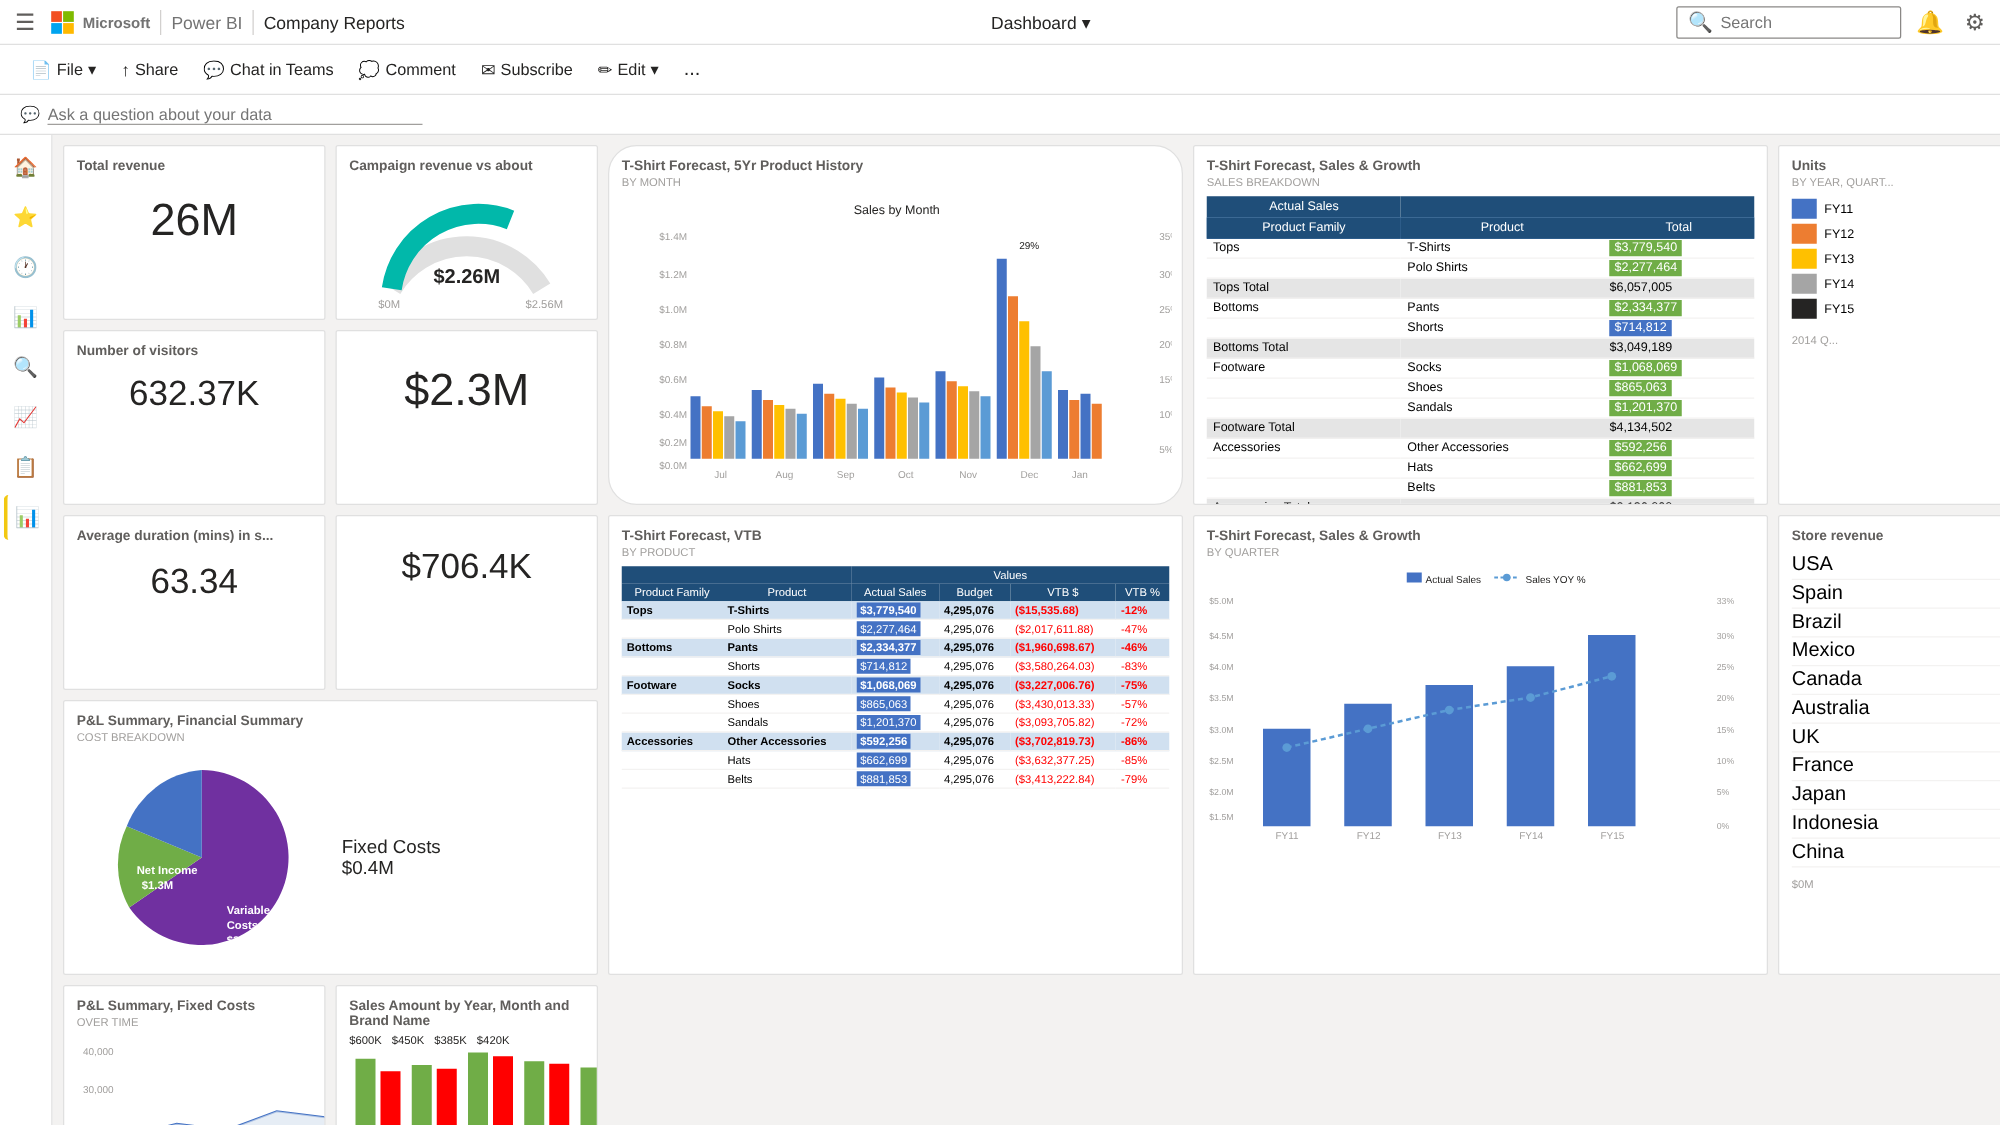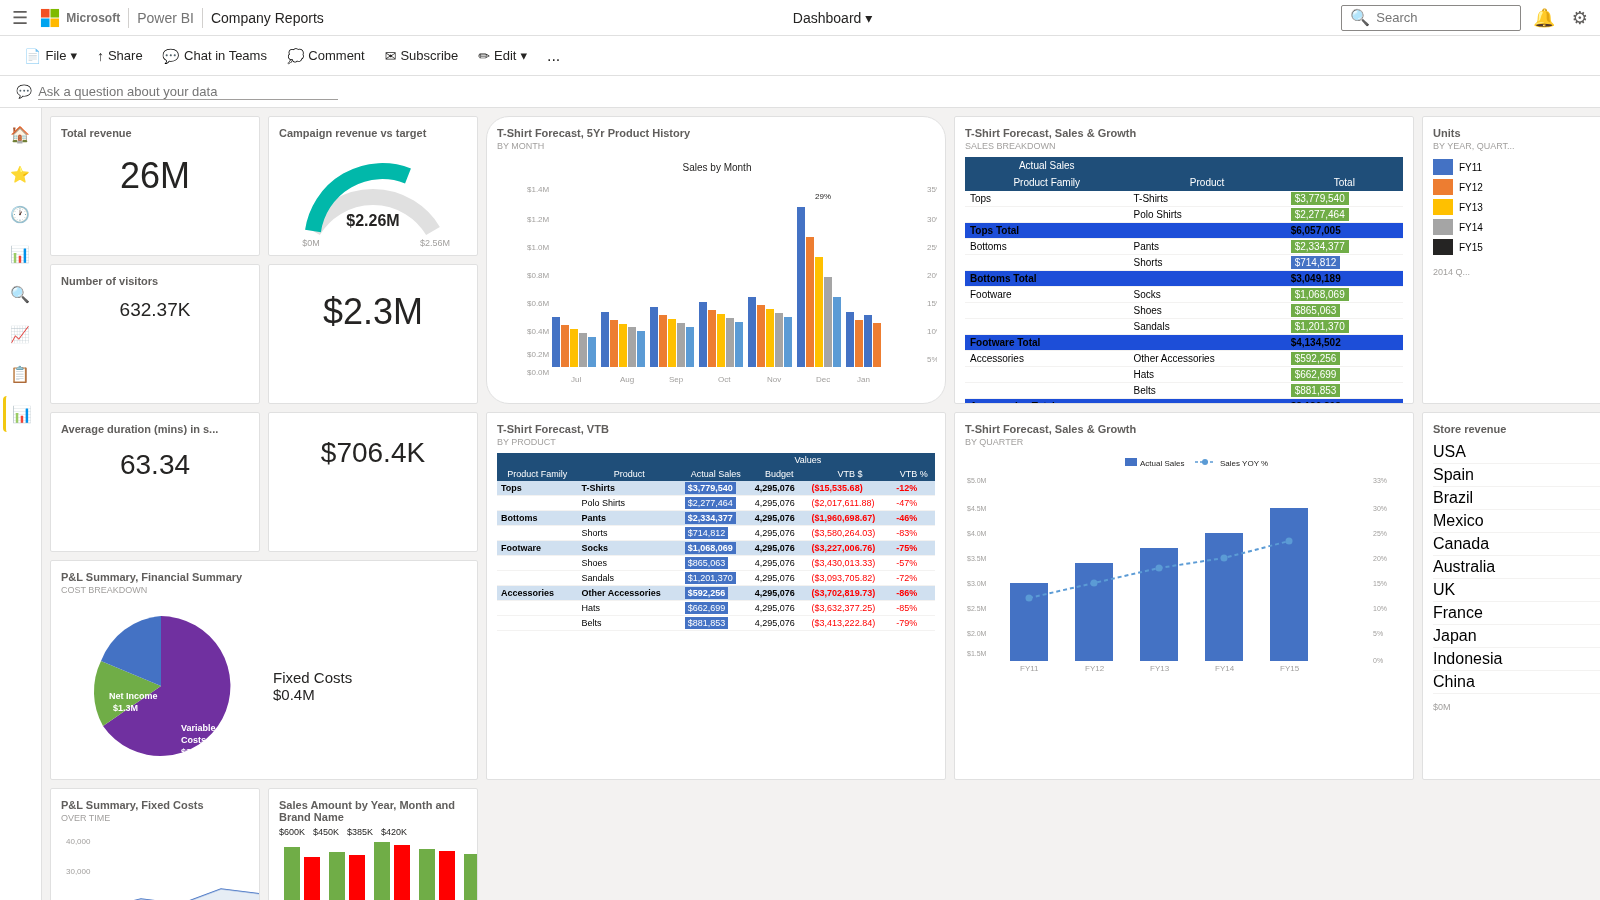--- a/index.html
+++ b/index.html
@@ -72,21 +72,21 @@
       padding: 10px; overflow: hidden; position: relative;
     }
     .card-title { font-size: 11px; color: #605e5c; font-weight: 600; margin-bottom: 2px; }
     .card-subtitle { font-size: 9px; color: #a19f9d; margin-bottom: 6px; text-transform: uppercase; }
     .big-number { font-size: 36px; font-weight: 300; color: #252423; text-align: center; margin-top: 16px; }
 
     
     .sales-table { width: 100%; border-collapse: collapse; font-size: 10px; }
     .sales-table th { background: #1f4e79; color: #fff; padding: 3px 5px; font-weight: 500; font-size: 10px; }
     .sales-table td { padding: 2px 5px; border-bottom: 1px solid #f3f2f1; }
-    .sales-table .family-row { background: #1d4ed8; font-weight: 700; }
+    .sales-table .family-row { background: #e5e5e5; font-weight: 400; }
 
     
     .vtb-table { width: 100%; border-collapse: collapse; font-size: 9px; }
     .vtb-table th { background: #1f4e79; color: #fff; padding: 2px 4px; font-weight: 500; }
     .vtb-table td { padding: 2px 4px; border-bottom: 1px solid #f3f2f1; font-size: 9px; }
     .vtb-table .family-row td { background: #d0e0f0; font-weight: 600; }
     .store-item { display: flex; justify-content: space-between; padding: 2px 0; border-bottom: 1px solid #f3f2f1; }
 
     svg text { font-family: 'Segoe UI', sans-serif; }
   </style>
@@ -171,21 +171,21 @@
   </div>
 
   <div style="flex:1; overflow:auto; padding:8px; display:grid; grid-template-columns: 210px 210px 460px 460px 230px; grid-template-rows: auto auto auto auto; gap:8px;">
 
     <div class="card" style="min-height:140px;">
       <div class="card-title">Total revenue</div>
       <div class="big-number">26M</div>
     </div>
 
     <div class="card" style="min-height:140px;">
-      <div class="card-title">Campaign revenue vs target</div>
+      <div class="card-title">Campaign revenue vs about</div>
       <div style="display:flex;justify-content:center;align-items:center;height:110px;">
         <svg width="160" height="110">
 
           <path d="M20,90 A70,70 0 0,1 140,90" fill="none" stroke="#e0e0e0" stroke-width="16"></path>
 
           <path d="M20,90 A70,70 0 0,1 115,35" fill="none" stroke="#01b8aa" stroke-width="16"></path>
           <text x="80" y="85" text-anchor="middle" font-size="16" font-weight="600" fill="#252423">$2.26M</text>
           <text x="18" y="105" text-anchor="middle" font-size="9" fill="#a19f9d">$0M</text>
           <text x="142" y="105" text-anchor="middle" font-size="9" fill="#a19f9d">$2.56M</text>
         </svg>
@@ -400,21 +400,21 @@
         <div style="display:flex;align-items:center;gap:6px;">
           <div style="width:20px;height:16px;background:#252423;"></div>
           <span style="font-size:10px;">FY15</span>
         </div>
       </div>
       <div style="font-size:9px;color:#a19f9d;margin-top:12px;">2014 Q...</div>
     </div>
 
     <div class="card" style="min-height:140px;">
       <div class="card-title">Number of visitors</div>
-      <div class="big-number" style="font-size:19px;margin-top:12px;">632.37K</div>
+      <div class="big-number" style="font-size:28px;margin-top:12px;">632.37K</div>
     </div>
 
     <div class="card" style="min-height:140px;">
       <div class="big-number">$2.3M</div>
     </div>
 
     <div class="card" style="min-height:140px;">
       <div class="card-title">Average duration (mins) in s...</div>
       <div class="big-number" style="font-size:28px;margin-top:14px;">63.34</div>
     </div>

